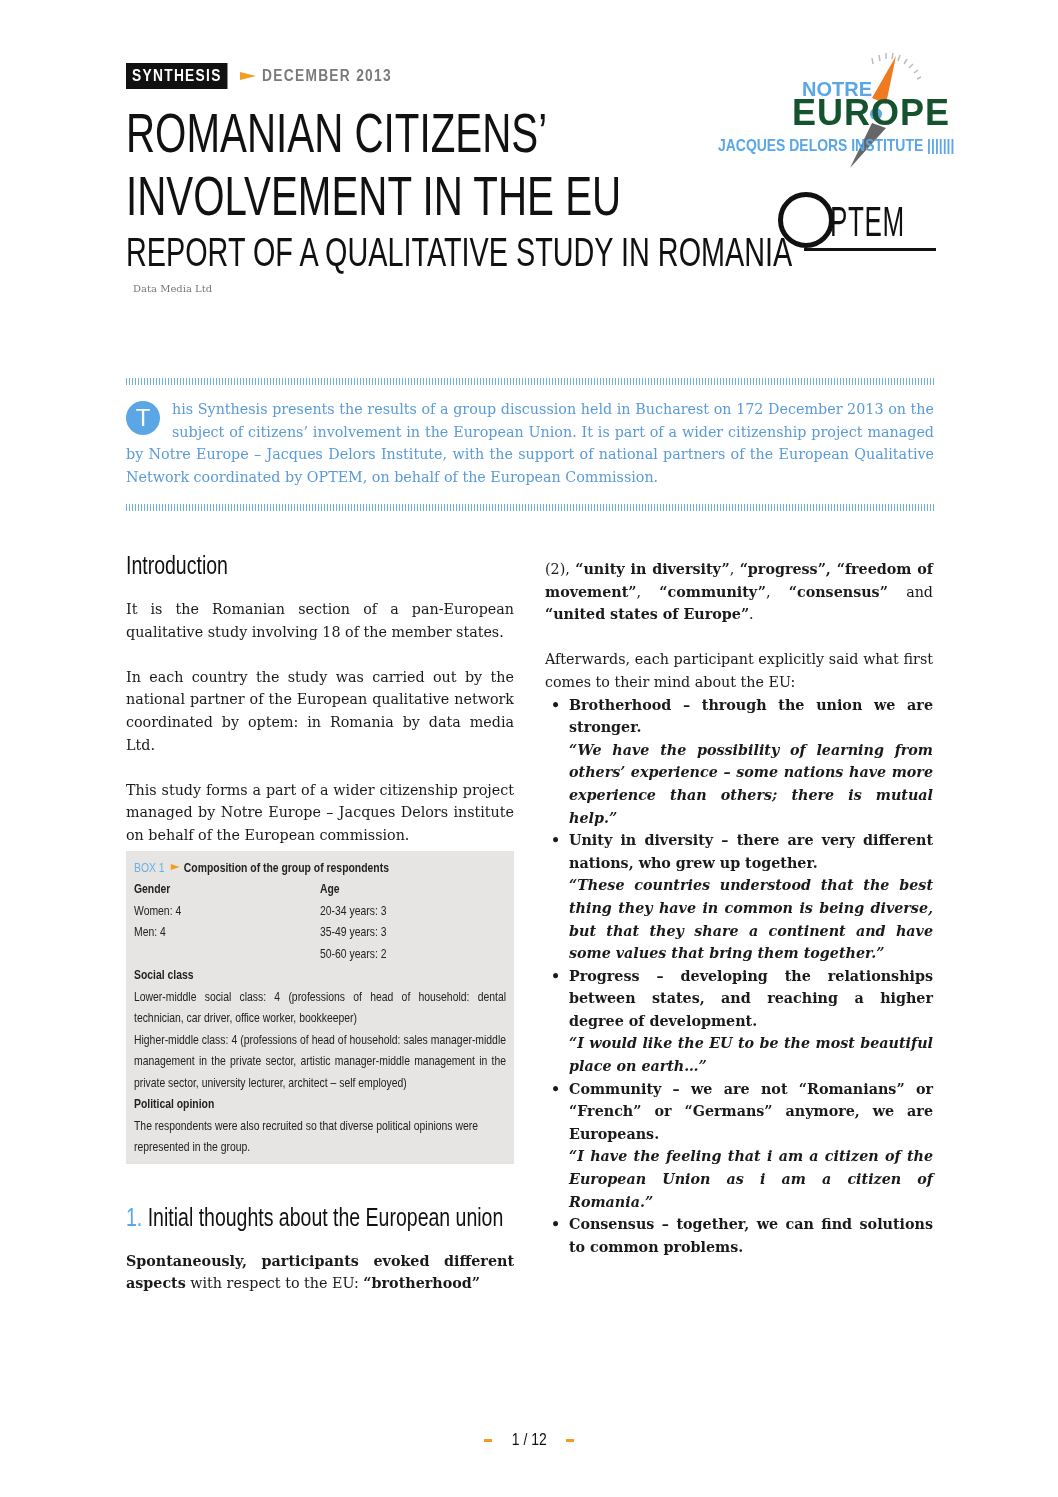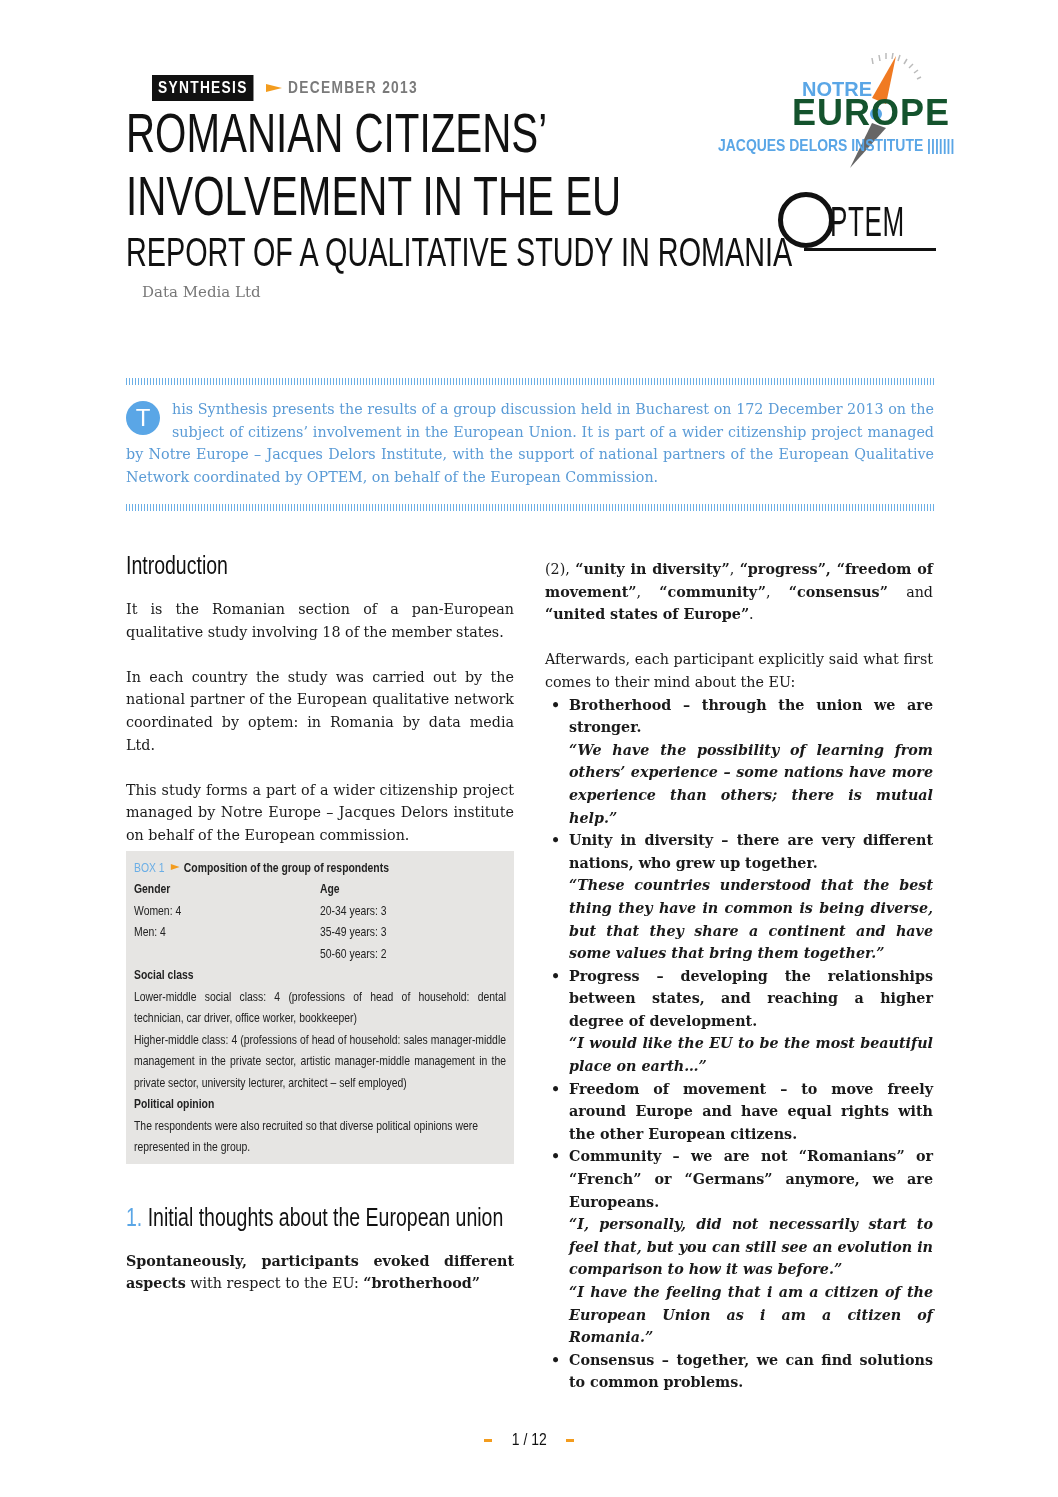--- a/index.html
+++ b/index.html
@@ -1,30 +1,30 @@
 <!DOCTYPE html>
 <html><head>
   <meta charset="utf-8">
   <style>
     * { box-sizing: border-box; margin: 0; padding: 0; }
     html, body { width: 1058px; height: 1497px; background: #ffffff; }
     body { position: relative; overflow: hidden; color: #1a1a1a; font-family: "DejaVu Serif", serif; }
     .abs { position: absolute; }
 
     
-    .tag-row { position: absolute; left: 126px; top: 74px; height: 28px; display: flex; align-items: center; margin-left: 26px; }
+    .tag-row { position: absolute; left: 126px; top: 62px; height: 28px; display: flex; align-items: center; }
     .tag-box { background: #111; color: #fff; font-family: "Liberation Sans", sans-serif; font-weight: bold; font-size: 16px; letter-spacing: 1.5px; padding: 4px 7px; transform: scaleX(0.86); transform-origin: left center; }
     .tag-arrow { width: 0; height: 0; border-top: 4px solid transparent; border-bottom: 4px solid transparent; border-left: 16px solid #f39c1e; margin-left: -4px; margin-right: 6px; }
     .tag-date { color: #7a7a7a; font-family: "Liberation Sans", sans-serif; font-weight: bold; font-size: 16px; letter-spacing: 1.5px; transform: scaleX(0.86); transform-origin: left center; }
 
     .title { position: absolute; left: 126px; font-family: "Liberation Sans", sans-serif; color: #111; white-space: nowrap; transform-origin: left top; }
     .title1 { top: 104px; font-size: 56px; transform: scaleX(0.72); line-height: 58px; }
     .title2 { top: 167px; font-size: 56px; transform: scaleX(0.72); line-height: 58px; }
     .title3 { top: 230px; font-size: 40px; transform: scaleX(0.72); line-height: 44px; }
-    .author { position: absolute; left: 142px; top: 283px; font-size: 15px; color: #777; font-family: "DejaVu Serif", serif; }
+    .author { position: absolute; left: 133px; top: 283px; font-size: 10px; color: #777; font-family: "DejaVu Serif", serif; }
 
     
     .logo-ne { position: absolute; left: 712px; top: 48px; width: 290px; height: 120px; }
     .logo-ne .notre { position: absolute; left: 90px; top: 30px; color: #5aa6e6; font-family: "Liberation Sans", sans-serif; font-weight: bold; font-size: 20px; }
     .logo-ne .europe { position: absolute; left: 80px; top: 44px; color: #14532d; font-family: "Liberation Sans", sans-serif; font-weight: bold; font-size: 36px; letter-spacing: 1px; }
     .logo-ne .jdi { position: absolute; left: 6px; top: 88px; color: #5aa6e6; font-family: "Liberation Sans", sans-serif; font-weight: bold; font-size: 17px; white-space: nowrap; transform: scaleX(0.82); transform-origin: left top; }
     .logo-optem { position: absolute; left: 778px; top: 188px; width: 160px; height: 70px; }
     .logo-optem .q { position: absolute; left: 0; top: 4px; width: 56px; height: 56px; border: 5px solid #111; border-radius: 50%; }
     .logo-optem .ptem { position: absolute; left: 52px; top: 10px; font-family: "Liberation Sans", sans-serif; font-size: 42px; color: #111; transform: scaleX(0.62); transform-origin: left top; letter-spacing: 1px; }
     .logo-optem .underline { position: absolute; left: 26px; top: 60px; width: 132px; height: 3px; background: #111; }
@@ -167,25 +167,21 @@
     </li>
     <li>
       <span>Unity in diversity – there are very different nations, who grew up together.</span>
       <span class="quote">“These countries understood that the best thing they have in common is being diverse, but that they share a continent and have some values that bring them together.”</span>
     </li>
     <li>
       <span>Progress – developing the relationships between states, and reaching a higher degree of development.</span>
       <span class="quote">“I would like the EU to be the most beautiful place on earth…”</span>
     </li>
     <li>
-      <span>Freedom of movement – to move freely around Europe and have equal rights with the other European citizens.</span>
-    </li>
-    <li>
       <span>Community – we are not “Romanians” or “French” or “Germans” anymore, we are Europeans.</span>
-      <span class="quote">“I, personally, did not necessarily start to feel that, but you can still see an evolution in comparison to how it was before.”</span>
       <span class="quote">“I have the feeling that i am a citizen of the European Union as i am a citizen of Romania.”</span>
     </li>
     <li>
       <span>Consensus – together, we can find solutions to common problems.</span>
     </li>
   </ul>
 </div>
 
 <div class="footer">
   <span class="f-dash"></span>

